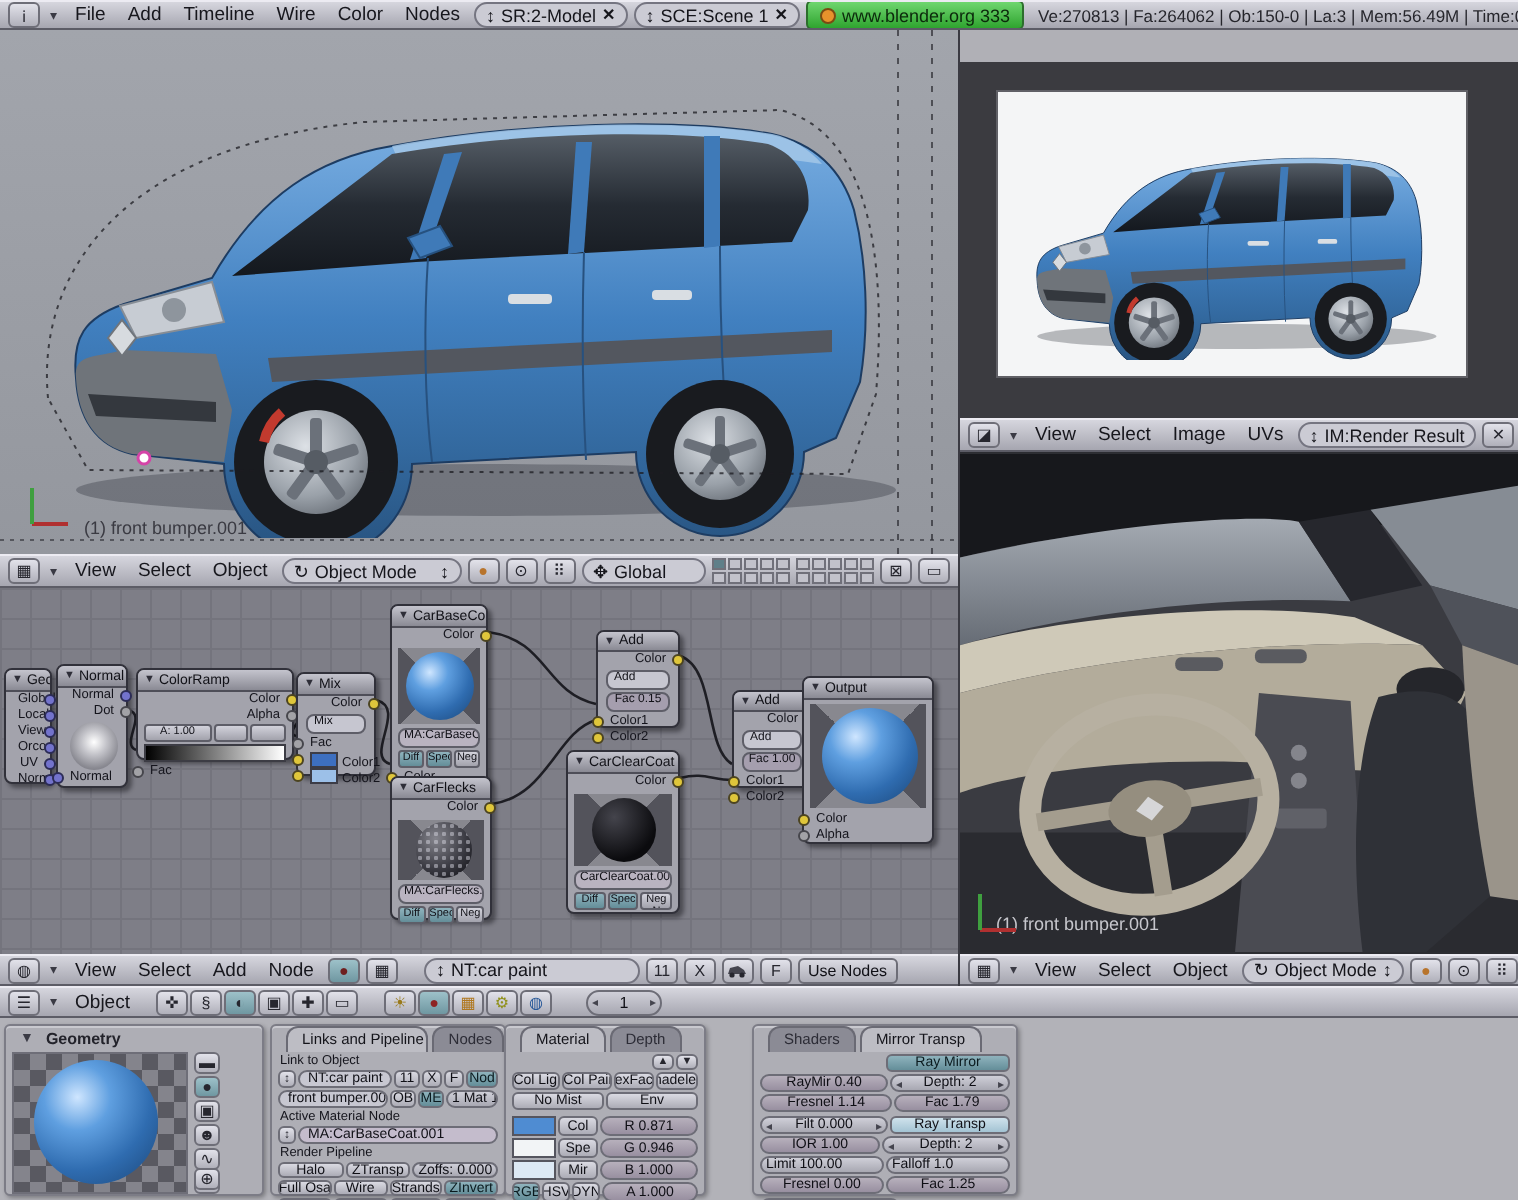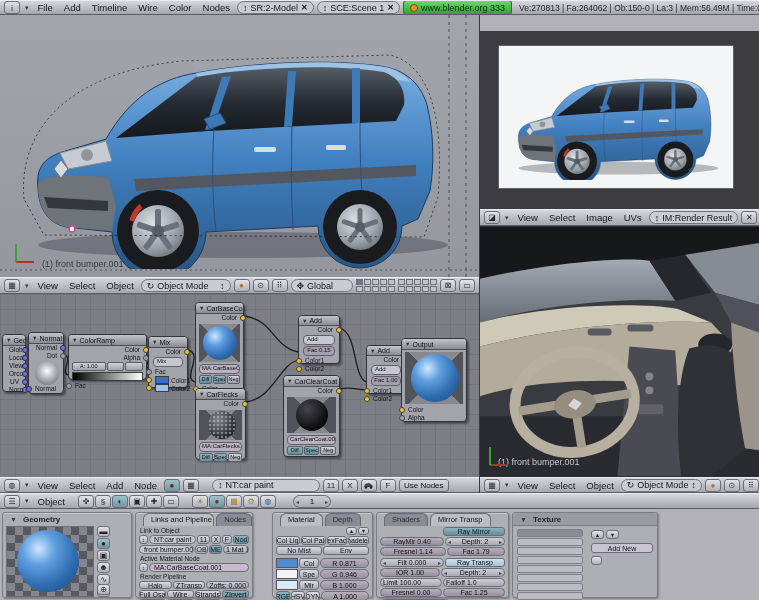--- a/index.html
+++ b/index.html
@@ -608,21 +608,21 @@
         <span class="btn on" style="flex:1">ZInvert</span>
       </div>
       <div style="display:flex;gap:1px;margin:1px 3px;height:8px">
         <span class="btn" style="flex:1">Radio</span>
         <span class="btn" style="flex:1">OnlyCast</span>
         <span class="btn on" style="flex:1">Traceable</span>
         <span class="btn on" style="flex:1">Shadbuf</span>
       </div>
     </div>
 
-    <div class="panel" style="left:272px;top:3px;width:101px;height:86px">
+    <div class="panel" style="left:252px;top:3px;width:101px;height:86px">
       <div class="tabs">
         <span class="tab on">Material</span>
         <span class="tab off">Depth</span>
       </div>
       <div style="display:flex;justify-content:flex-end;gap:1px;margin:1px 3px;height:8px">
         <span class="icon-btn" style="height:8px;min-width:11px;font-size:5.5px">▲</span>
         <span class="icon-btn" style="height:8px;min-width:11px;font-size:5.5px">▼</span>
       </div>
       <div style="display:flex;gap:1px;margin:1px 3px;height:9px">
         <span class="btn" style="flex:1.2">VCol Light</span>
@@ -703,36 +703,14 @@
       </div>
       <div style="display:flex;gap:1px;margin:1px 3px;height:9px">
         <span class="slider" style="flex:1">Fresnel 0.00</span>
         <span class="slider" style="flex:1">Fac 1.25</span>
       </div>
       <div style="display:flex;gap:1px;margin:2px 3px;height:9px">
         <span class="slider" style="width:70px">SpecTra 1.0</span>
       </div>
     </div>
 
-    <div class="panel" style="left:512px;top:3px;width:146px;height:86px">
-      <div class="phead" style="background:#9a9aa3;border-radius:3px 3px 0 0;border-bottom:1px solid #7a7a84">
-        <span class="tri-dd">▼</span>
-        <span>Texture</span>
-      </div>
-      <div class="abs" style="left:4px;top:16px;width:66px">
-        <div class="tslot sel"></div>
-          <div class="tslot"></div>
-          <div class="tslot"></div>
-          <div class="tslot"></div>
-          <div class="tslot"></div>
-        <div class="tslot"></div>
-          <div class="tslot"></div>
-          <div class="tslot"></div>
-      </div>
-      <div class="abs" style="left:78px;top:17px;display:flex;gap:2px">
-        <span class="icon-btn" style="height:9px;min-width:13px;font-size:5.5px">▲</span>
-        <span class="icon-btn" style="height:9px;min-width:13px;font-size:5.5px">▼</span>
-      </div>
-      <span class="btn abs" style="left:78px;top:30px;width:62px;height:10px;font-size:7px;background:#c9c3d2">Add New</span>
-      <span class="icon-btn abs" style="left:78px;top:43px;height:9px;min-width:11px;font-size:5.5px"></span>
-    </div>
   </div>
 </div>
 
 </body></html>

